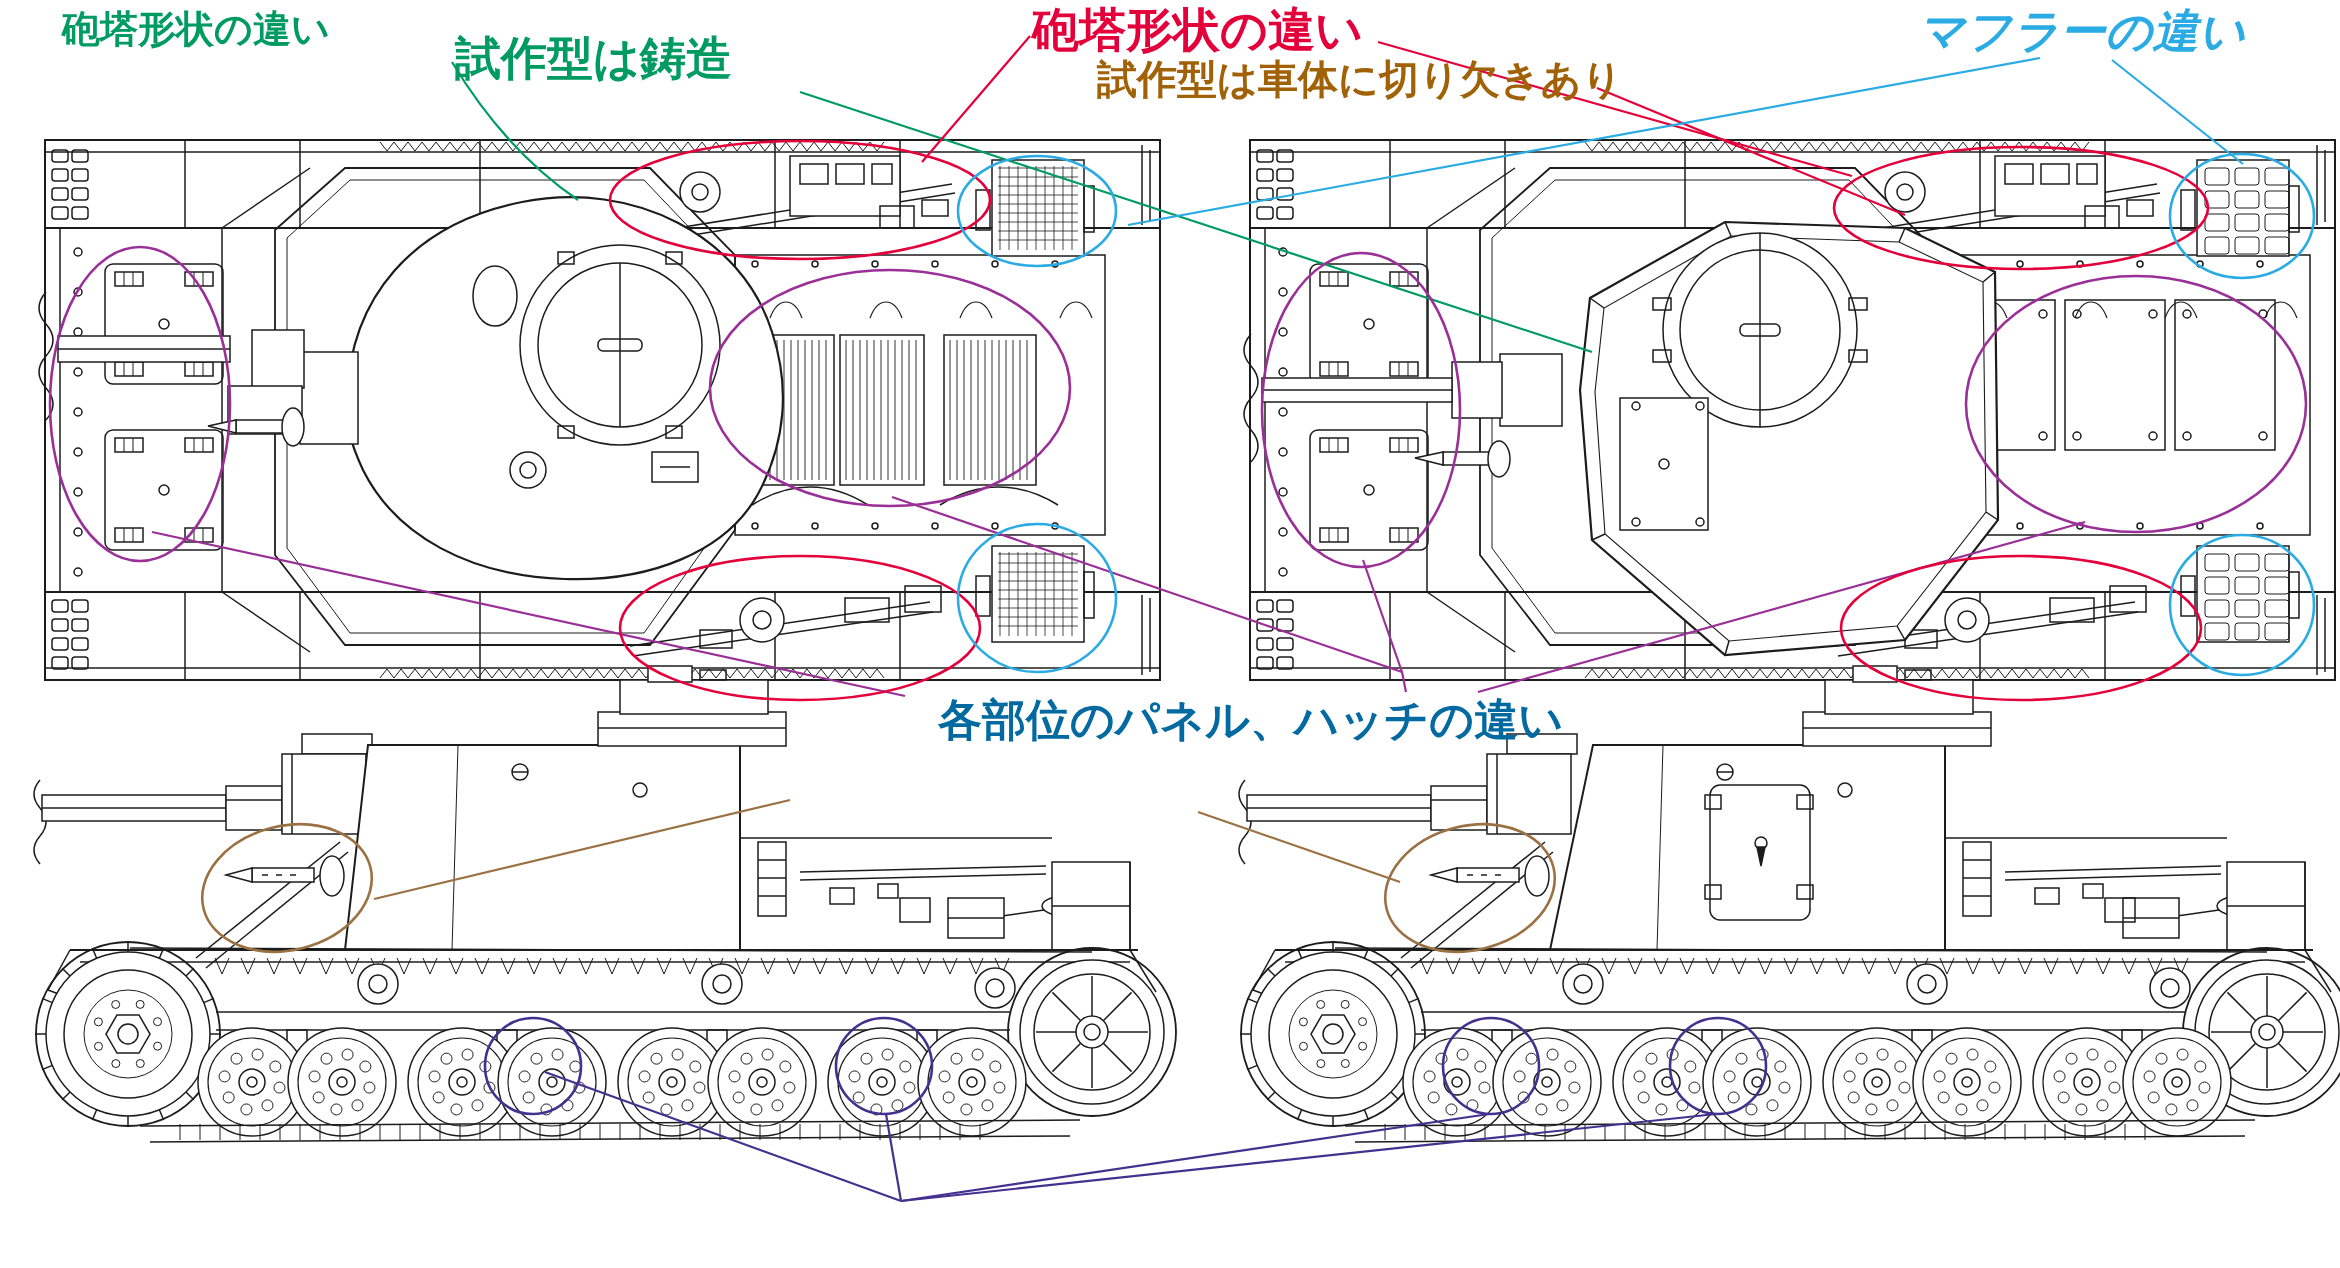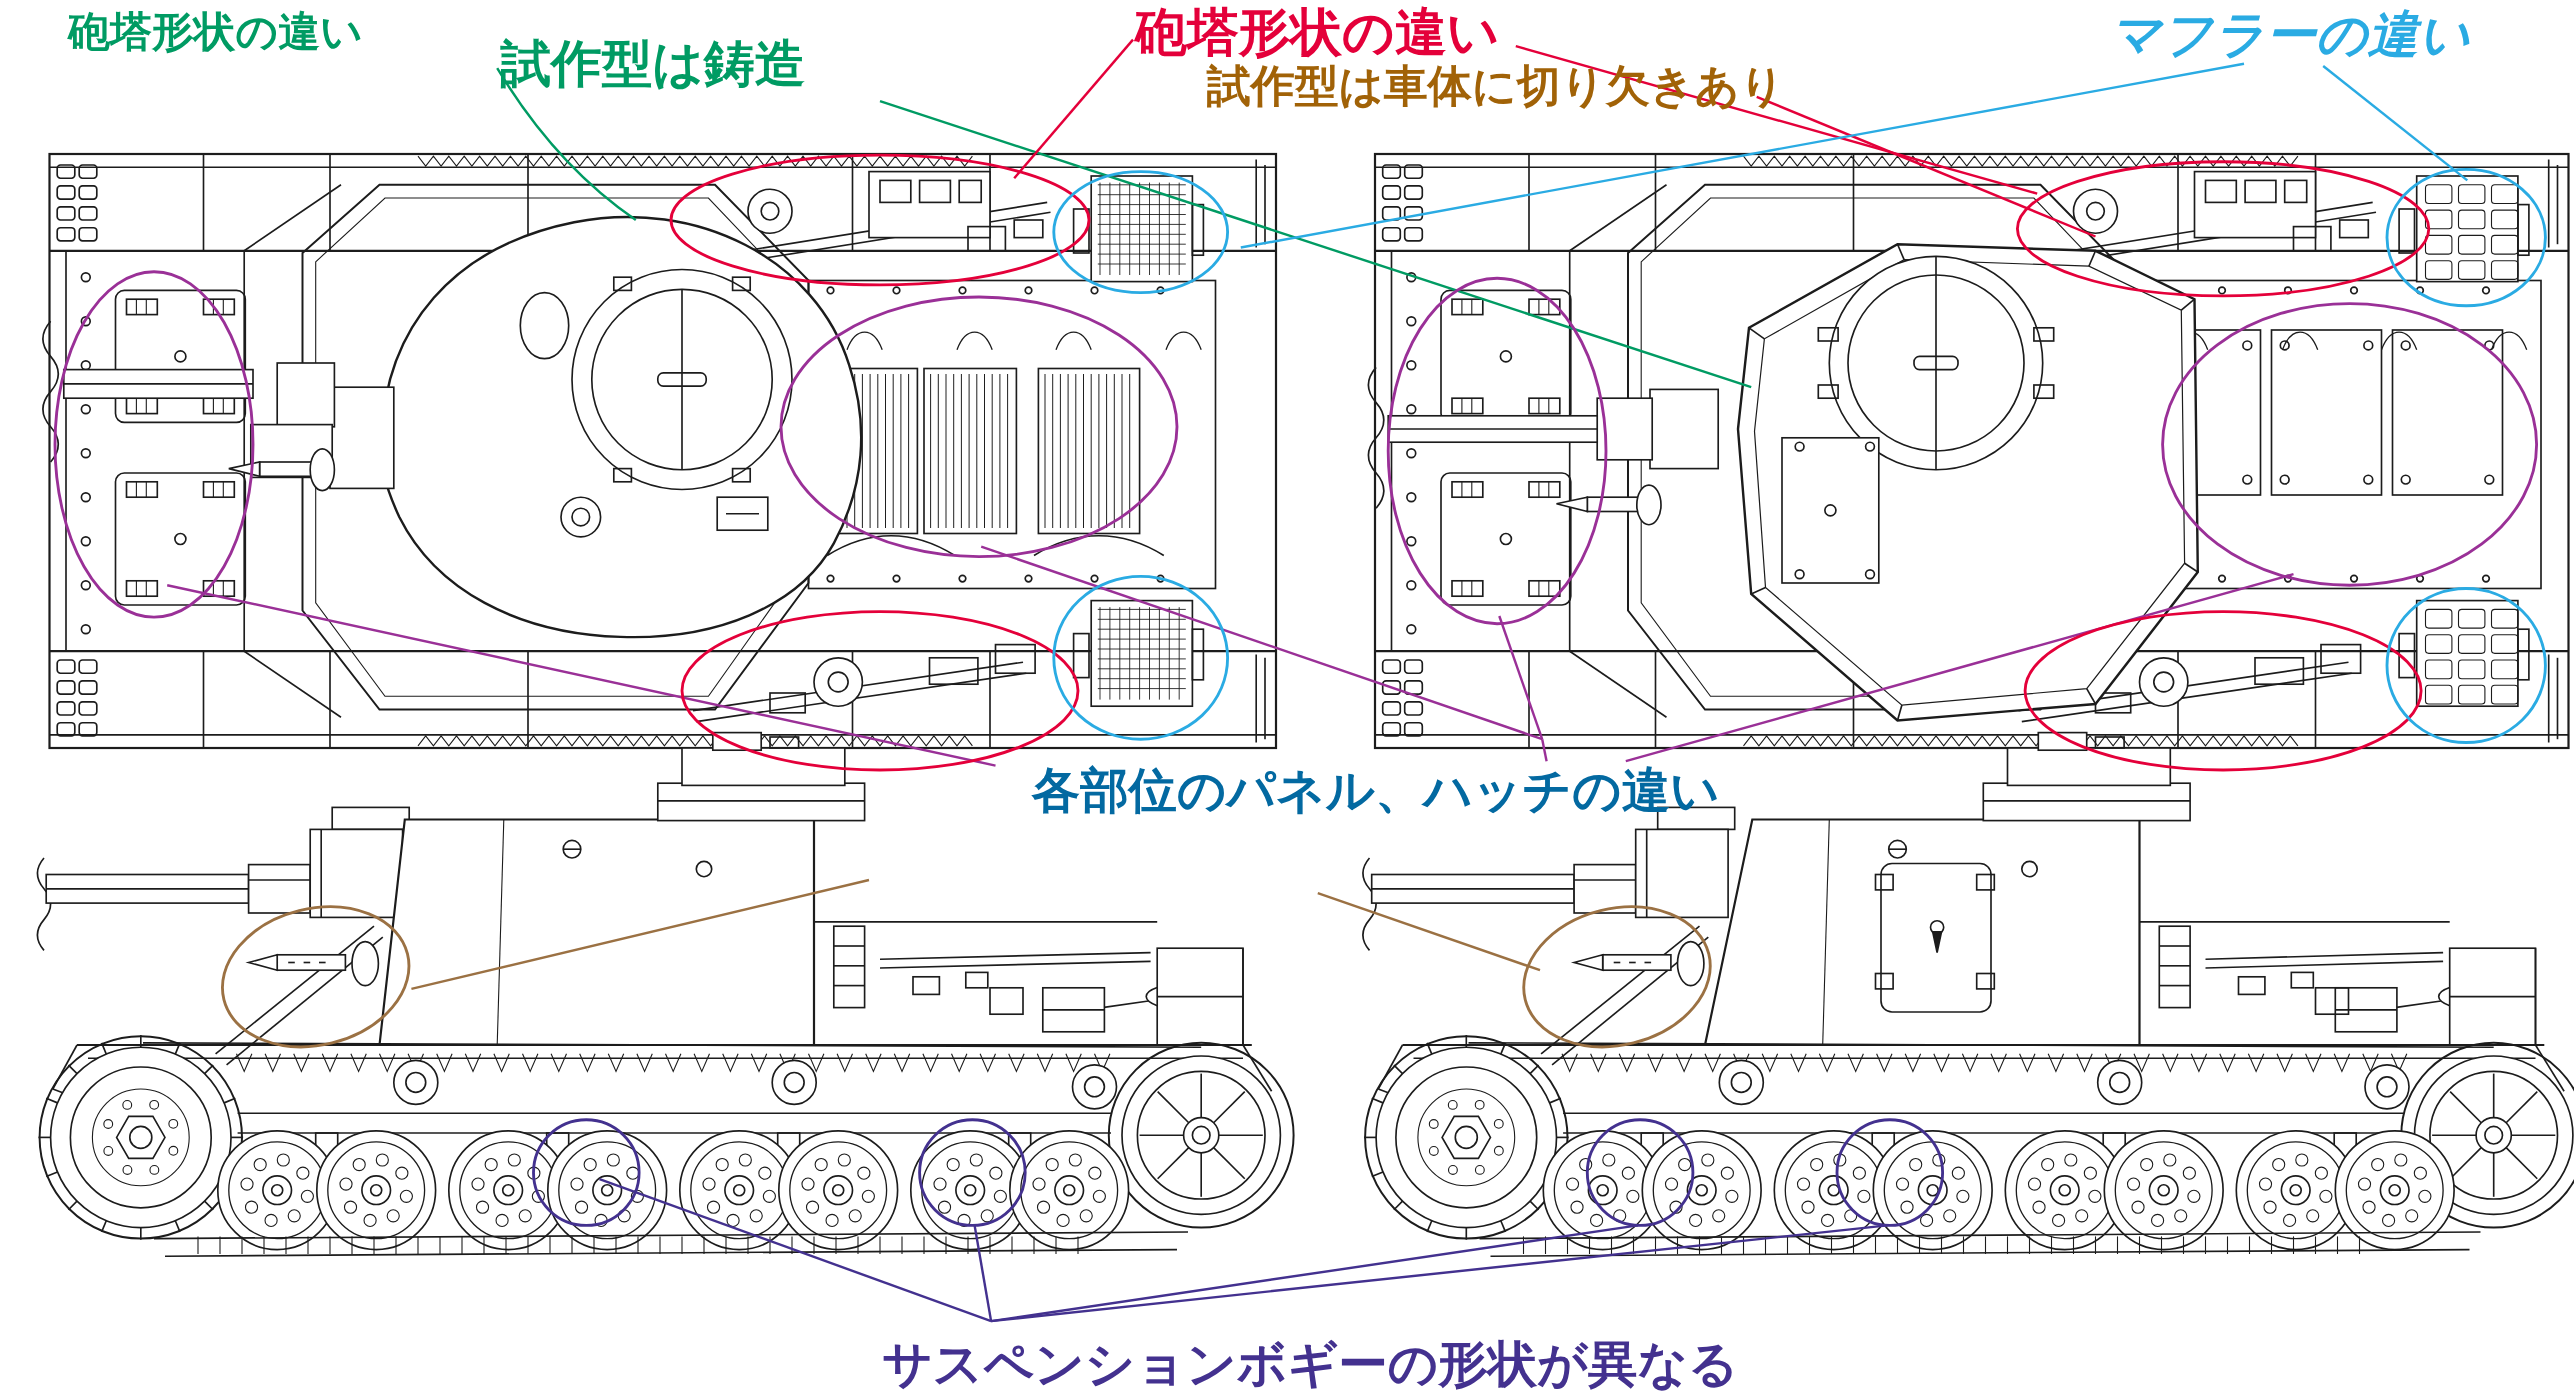--- a/index.html
+++ b/index.html
@@ -1028,14 +1028,13 @@
 
   <div class="lbl" style="left: 1032px; top: 4px; font-size: 47px; color: rgb(228, 0, 58);">砲塔形状の違い</div>
 
   <div class="lbl" style="left: 1097px; top: 57px; font-size: 40px; color: #a16207;">試作型は車体に切り欠きあり</div>
 
   <div class="lbl" style="left: 1918px; top: 6px; font-size: 46px; color: rgb(42, 171, 227); font-style: italic;">マフラーの違い</div>
 
   <div class="lbl" style="left: 910px; top: 695px; font-size: 44px; color: #0369a1; margin-left: 28px;">各部位のパネル、ハッチの違い</div>
 
 
-  <div class="lbl" style="left: 802px; top: 1215px; font-size: 45px; color: rgb(67, 49, 143);">サスペンションボギーの形状が異なる</div>
 </div>
 
 </body></html>

